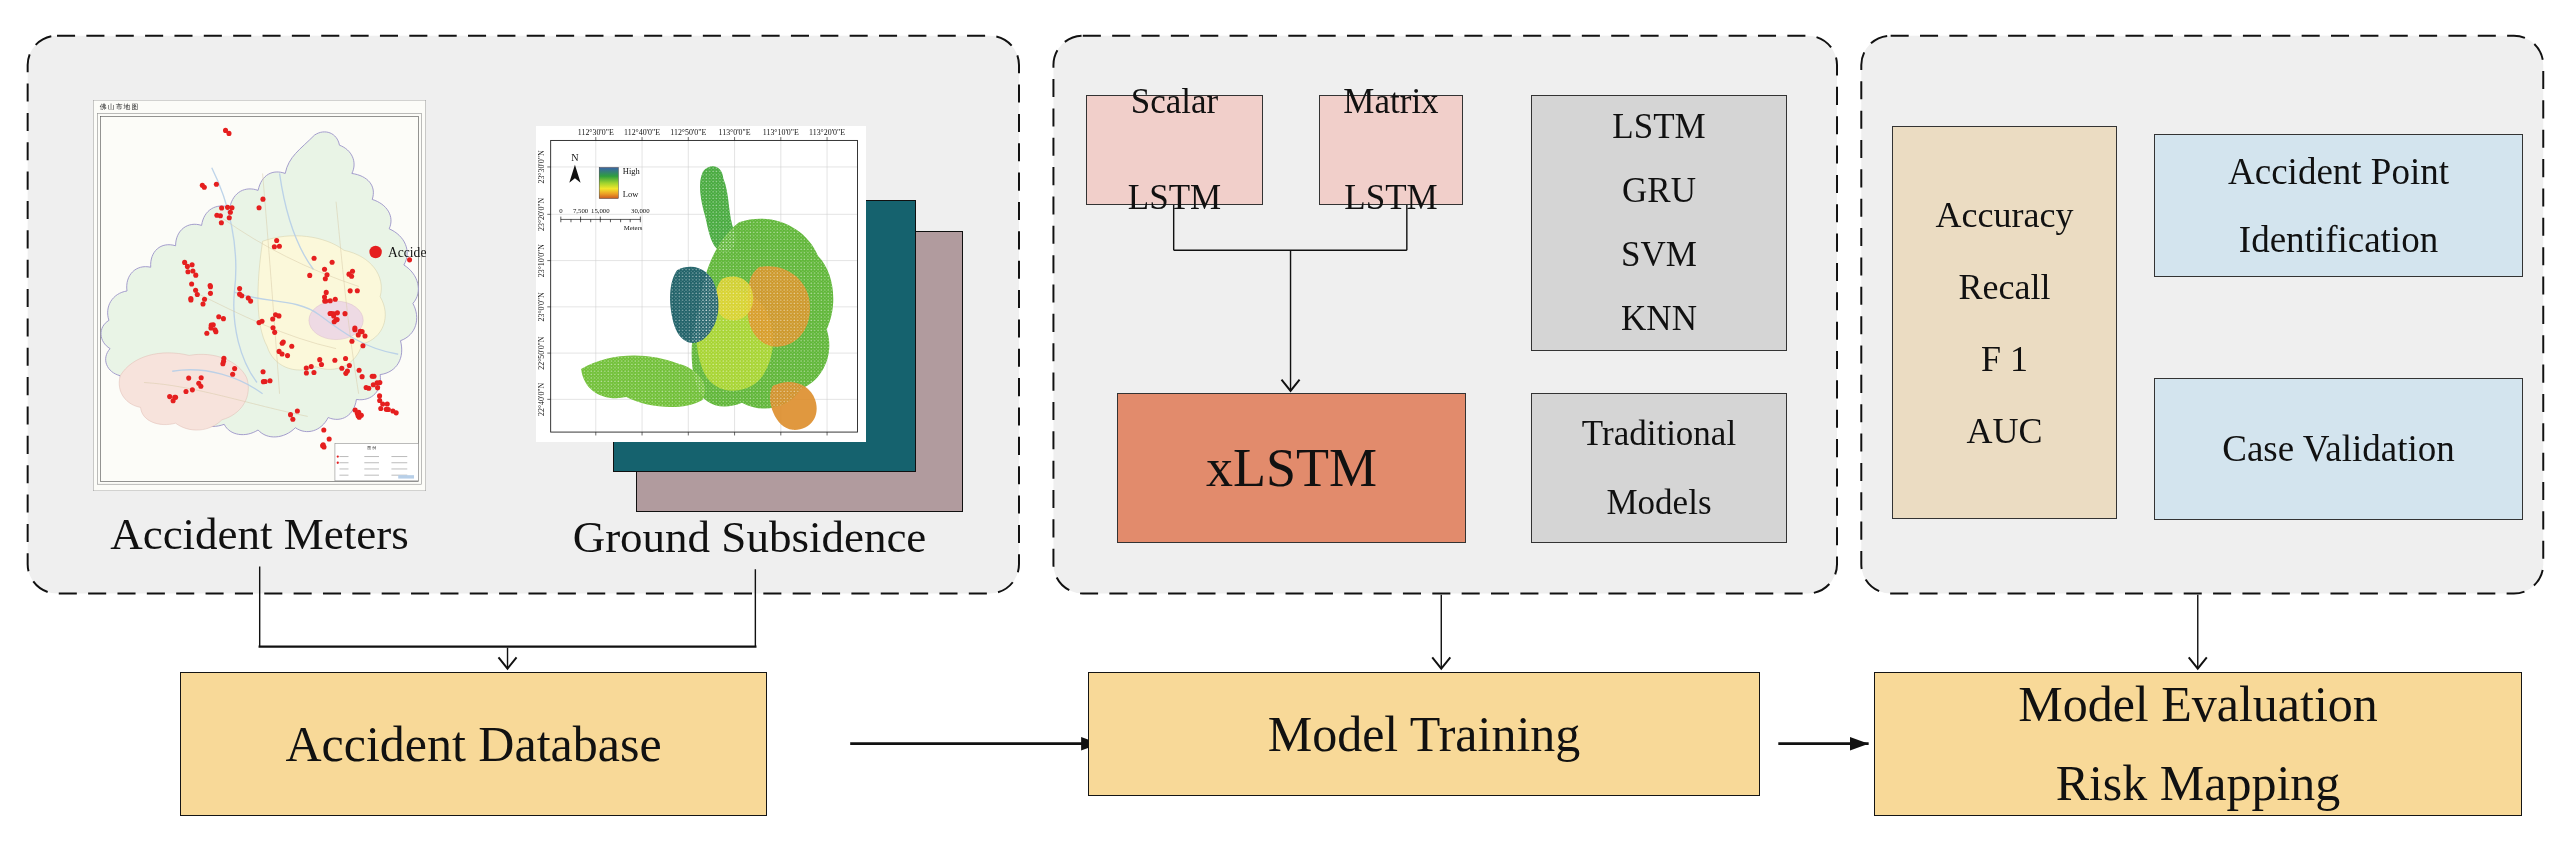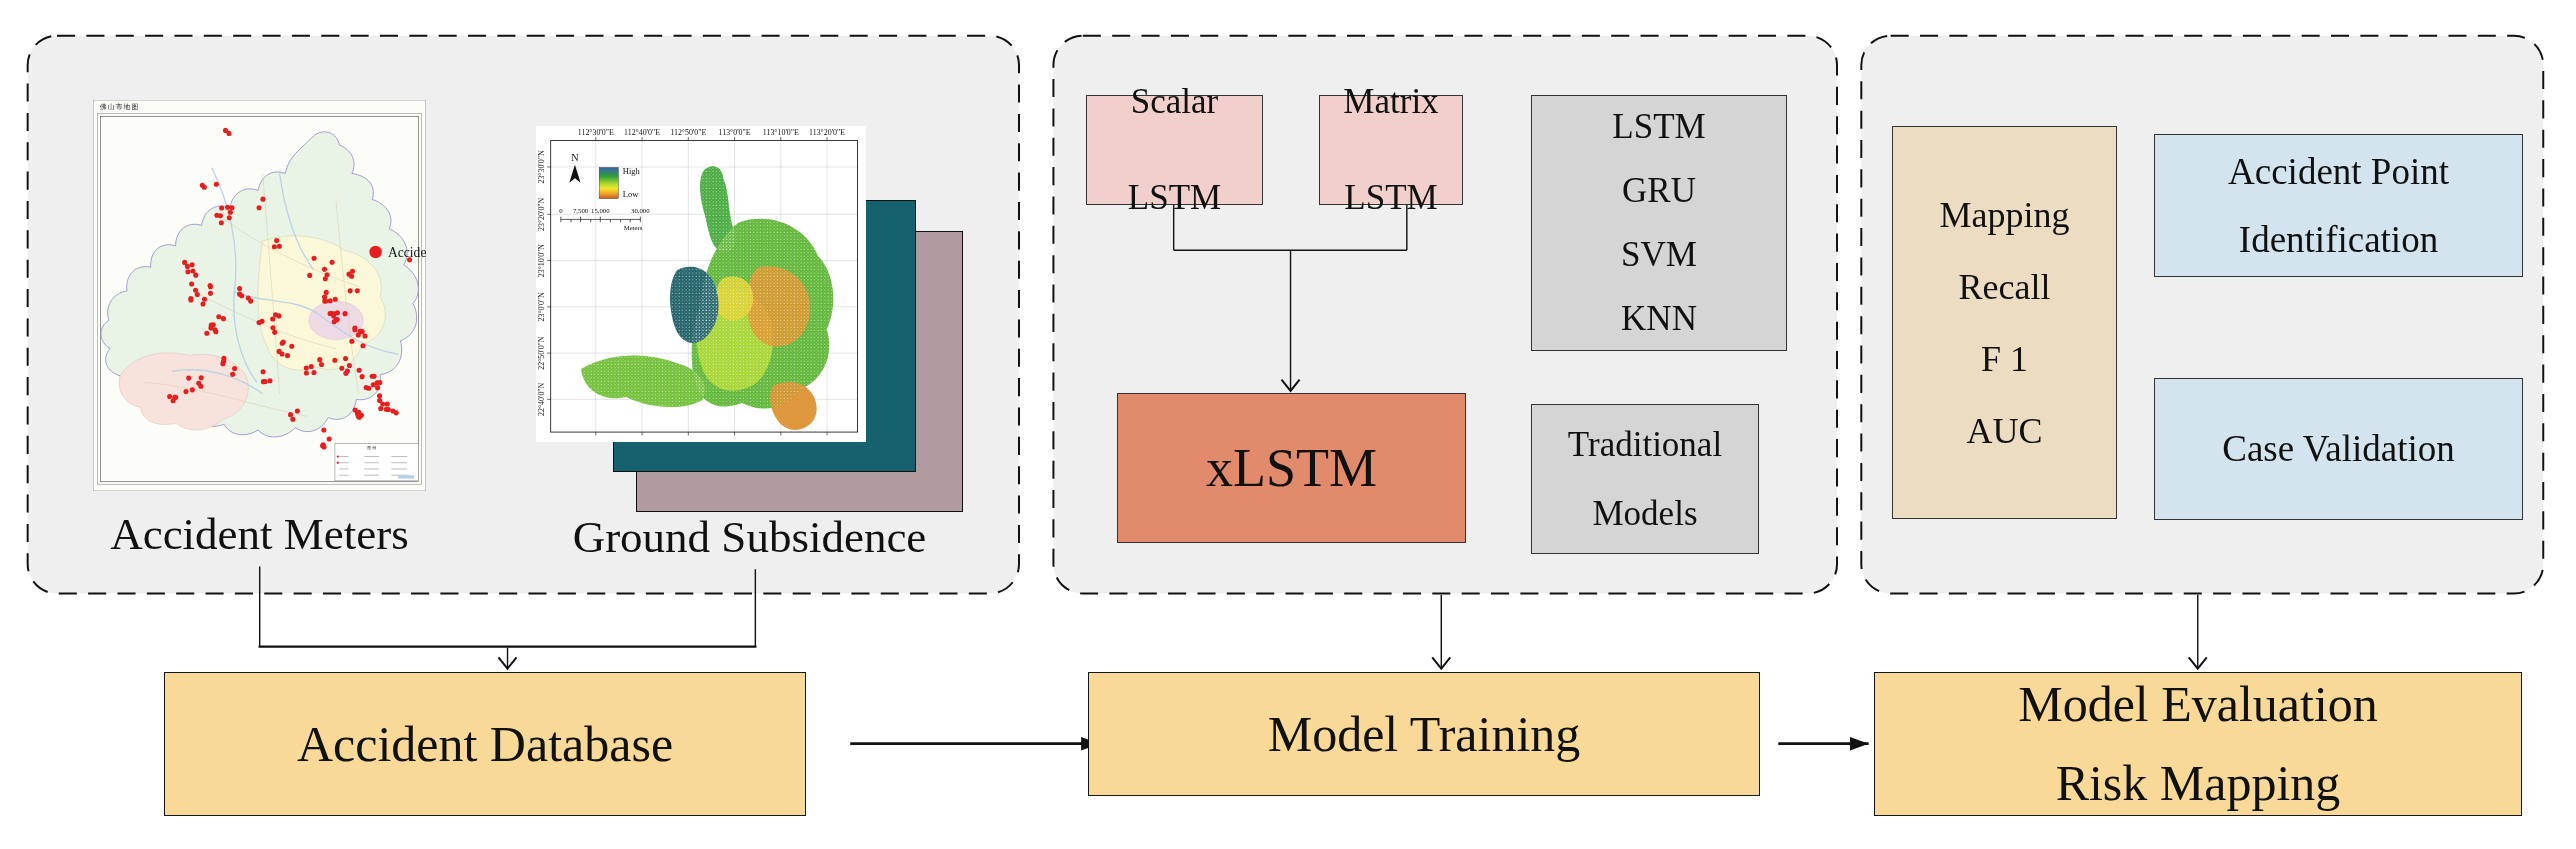--- a/index.html
+++ b/index.html
@@ -384,40 +384,40 @@
   </div>
   <div class="abs box grayb b2 f62g" style="left:1531px;top:95px;width:256px;height:256px;">
     <div class="ln">LSTM</div>
     <div class="ln">GRU</div>
     <div class="ln">SVM</div>
     <div class="ln">KNN</div>
   </div>
   <div class="abs box salmon b2 fxl" style="left:1117px;top:393px;width:349px;height:150px;">
     <div class="ln">xLSTM</div>
   </div>
-  <div class="abs box grayb b2 f62t" style="left:1531px;top:404px;width:228px;height:150px;">
+  <div class="abs box grayb b2 f62t" style="left:1531px;top:393px;width:256px;height:150px;">
     <div class="ln">Traditional</div>
     <div class="ln">Models</div>
   </div>
 
   <div class="abs box tanb b2 f66m" style="left:1892px;top:126px;width:225px;height:393px;">
-    <div class="ln">Mapping</div>
+    <div class="ln">Accuracy</div>
     <div class="ln">Recall</div>
     <div class="ln">F 1</div>
     <div class="ln">AUC</div>
   </div>
   <div class="abs box blueb b2 f66" style="left:2154px;top:134px;width:369px;height:143px;">
     <div class="ln">Accident Point</div>
     <div class="ln">Identification</div>
   </div>
   <div class="abs box blueb b2 f66" style="left:2154px;top:378px;width:369px;height:142px;">
     <div class="ln">Case Validation</div>
   </div>
 
-  <div class="abs box yellowb b3 f88" style="left:164px;top:672px;width:642px;height:144px;">
+  <div class="abs box yellowb b3 f88" style="left:180px;top:672px;width:587px;height:144px;">
     <div class="ln">Accident Database</div>
   </div>
   <div class="abs box yellowb b3 f88" style="left:1082px;top:672px;width:672px;height:124px;margin-left:6px;">
     <div class="ln">Model Training</div>
   </div>
   <div class="abs box yellowb b3 f88" style="left:1874px;top:672px;width:648px;height:144px;">
     <div class="ln">Model Evaluation</div>
     <div class="ln">Risk Mapping</div>
   </div>
 

